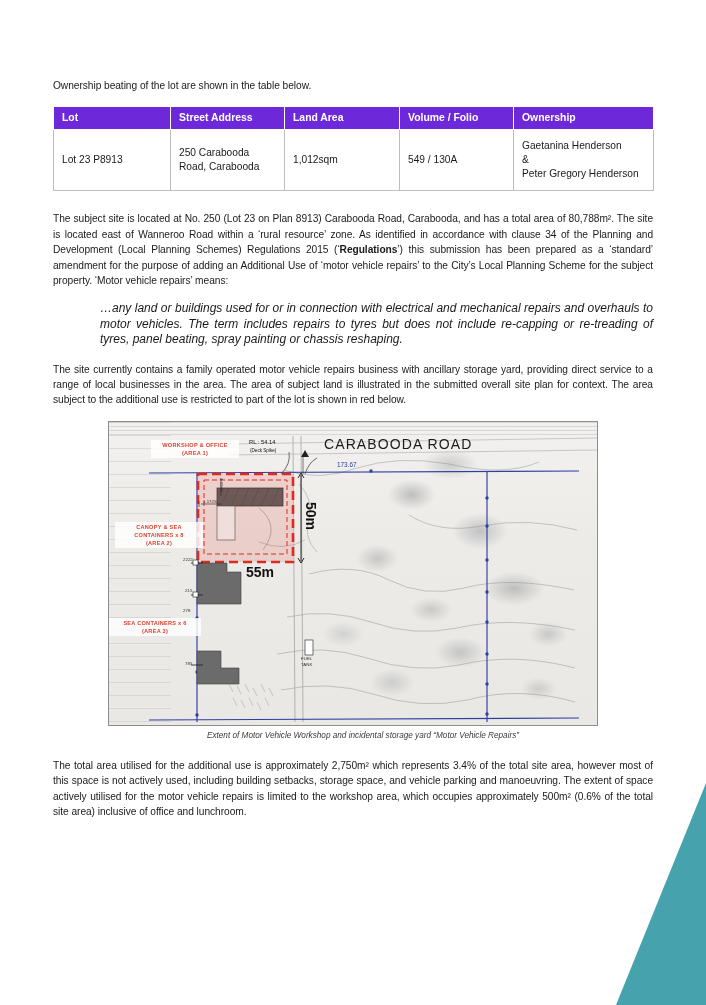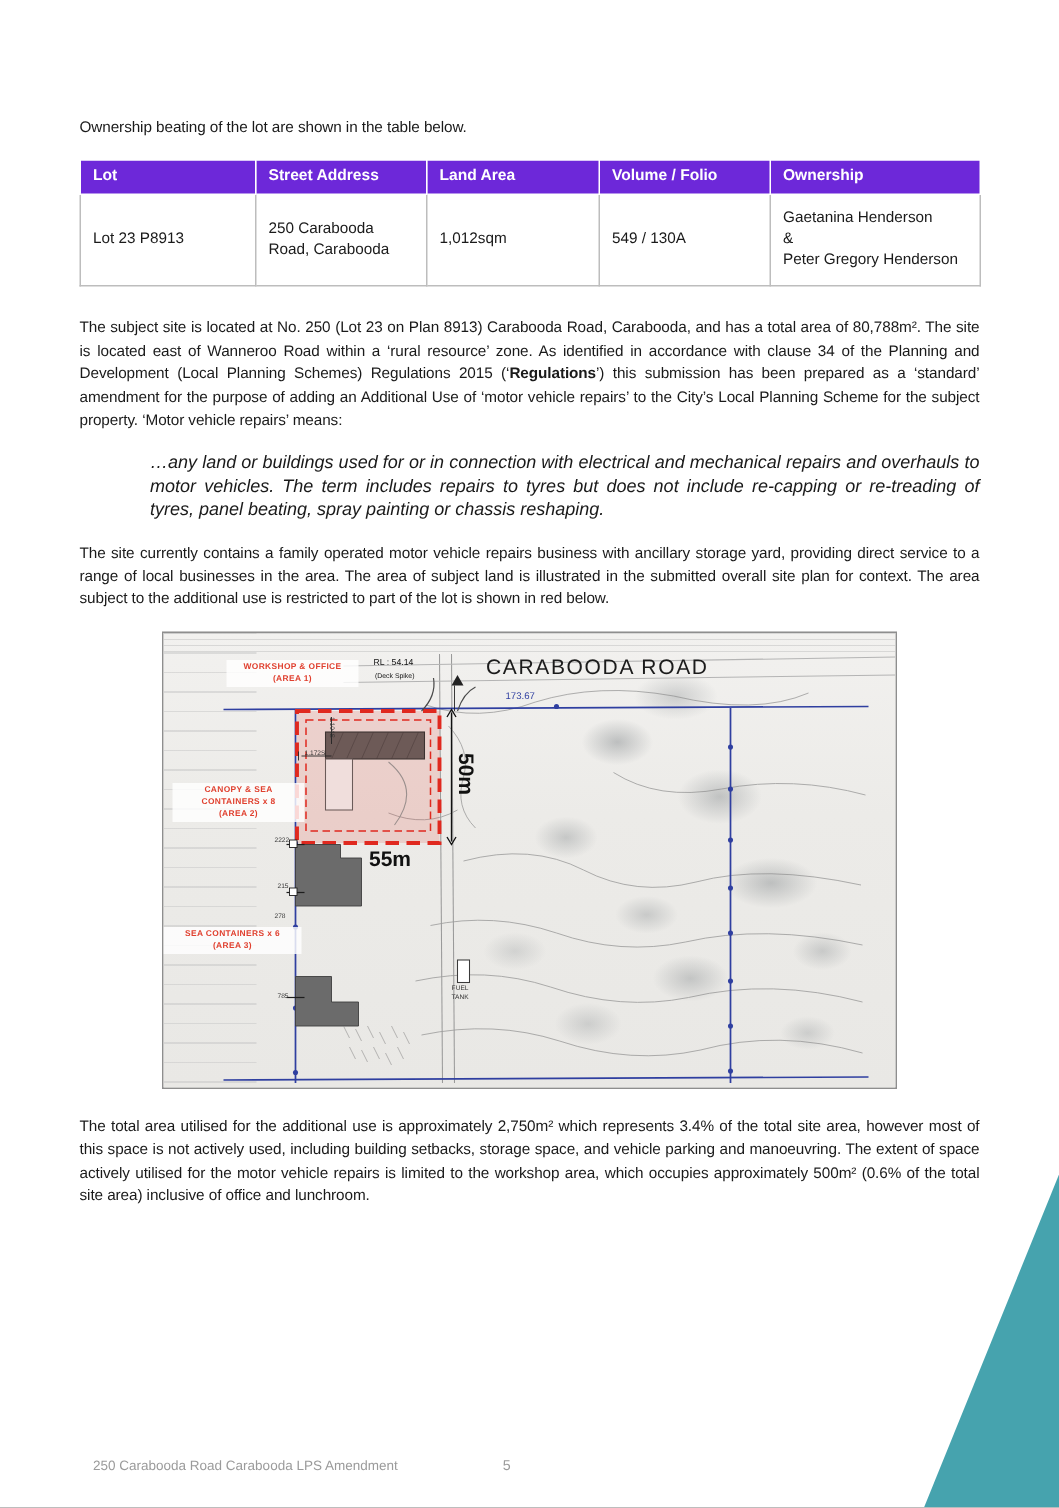--- a/index.html
+++ b/index.html
@@ -383,25 +383,22 @@
         <div class="map-small" style="left:192px; top:234px; text-align:center;">FUEL
 TANK</div>
 
         <div class="map-small" style="left:74px; top:135px;">2222</div>
         <div class="map-small" style="left:76px; top:166px;">215</div>
         <div class="map-small" style="left:74px; top:186px;">278</div>
         <div class="map-small" style="left:76px; top:239px;">785</div>
         <div class="map-small" style="left:94px; top:77px;">1.172S</div>
         <div class="map-small" style="left:109px; top:56px; writing-mode:vertical-rl;">1.104S</div>
       </div>
+      <div class="fig-caption">Extent of Motor Vehicle Workshop and incidental storage yard “Motor Vehicle Repairs”</div>
     </div>
 
     <p class="body" style="margin-top:18px;">The total area utilised for the additional use is approximately 2,750m² which represents 3.4% of the total site area, however most of this space is not actively used, including building setbacks, storage space, and vehicle parking and manoeuvring. The extent of space actively utilised for the motor vehicle repairs is limited to the workshop area, which occupies approximately 500m² (0.6% of the total site area) inclusive of office and lunchroom.</p>
 
 
   </div>
 
-  <div class="footer">
-    <span class="ftitle">250 Carabooda Road Carabooda LPS Amendment</span>
-    <span class="fpage">5</span>
-  </div>
 
 </div>
 
 </body></html>

